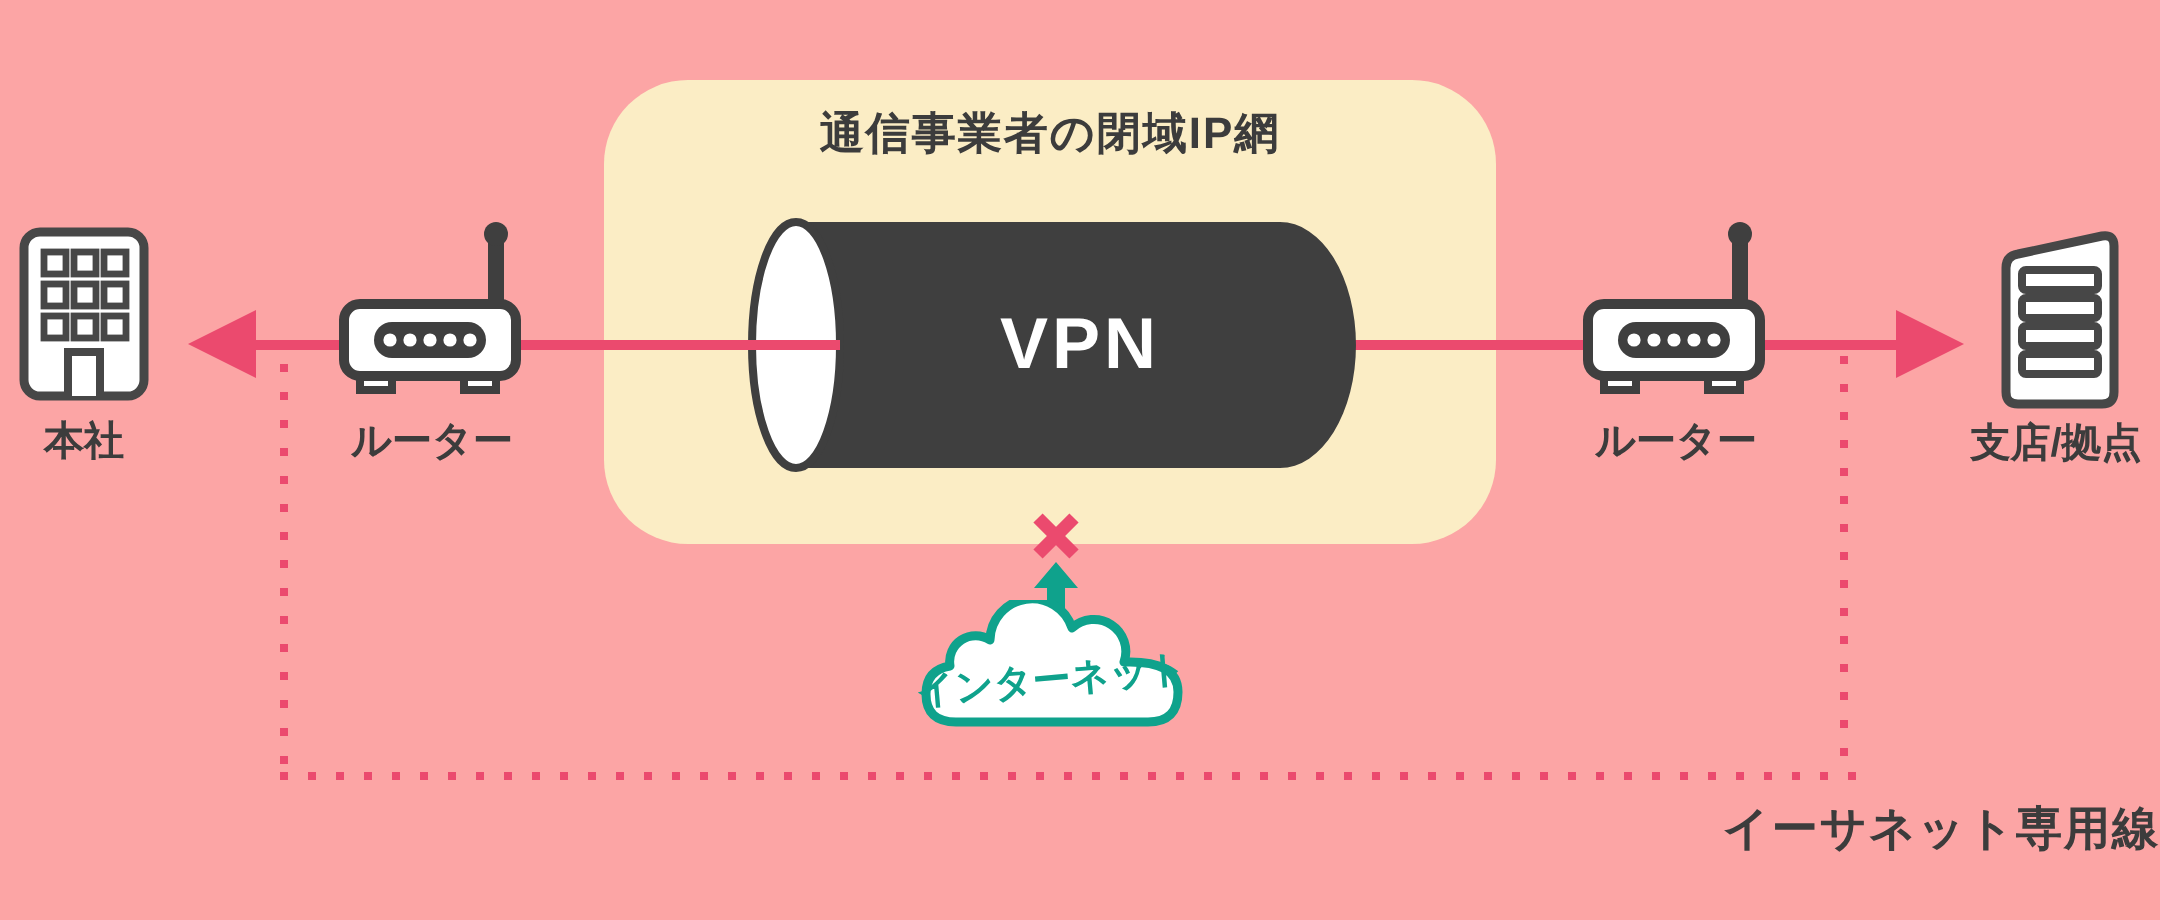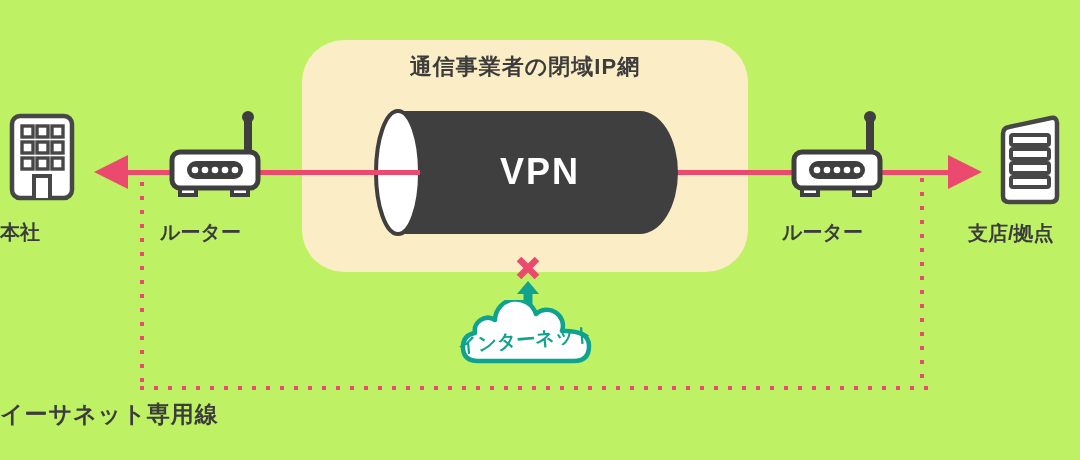--- a/index.html
+++ b/index.html
@@ -1,17 +1,17 @@
 <!DOCTYPE html>
 <html><head>
 <meta charset="utf-8">
 <style>
   html,body{margin:0;padding:0;background:#ffffff;}
   body{font-family:"Liberation Sans","DejaVu Sans",sans-serif;}
-  .stage{position:relative;width:1080px;height:460px;background:#bef264;overflow:hidden;}
+  .stage{position:relative;width:1080px;height:460px;background:#fca5a5;overflow:hidden;}
   .abs{position:absolute;}
 
   
   .panel{left:302px;top:40px;width:446px;height:232px;background:#FBEDC5;border-radius:42px;}
   .panel-title{left:302px;top:52px;width:446px;text-align:center;font-size:22px;font-weight:bold;color:#3C3C3C;letter-spacing:1px;}
 
   
   .line{height:5px;background:#EB4A6E;top:170px;}
   .line-left{left:120px;width:262px;}
   .line-right{left:674px;width:280px;}
@@ -21,22 +21,22 @@
     border-top:17px solid transparent;border-bottom:17px solid transparent;border-left:34px solid #EB4A6E;}
 
   
   .dot-v{width:4px;background-image:repeating-linear-gradient(to bottom,#EB4A6E 0 4px,transparent 4px 14px);}
   .dot-h{height:4px;background-image:repeating-linear-gradient(to right,#EB4A6E 0 4px,transparent 4px 14px);}
   .dot-left{left:140px;top:182px;height:202px;}
   .dot-right{left:920px;top:178px;height:206px;}
   .dot-bottom{left:140px;top:386px;width:788px;}
 
   
-  .node-label{font-size:20px;font-weight:bold;color:#3C3C3C;margin-top:12px;}
-  .caption{left:0;top:401px;width:1080px;text-align:left;font-size:23px;font-weight:bold;
+  .node-label{font-size:20px;font-weight:bold;color:#3C3C3C;text-align:center;}
+  .caption{left:0;top:401px;width:1080px;text-align:right;font-size:23px;font-weight:bold;
     color:#3C3C3C;line-height:26px;letter-spacing:1px;}
 </style>
 </head>
 <body>
 
 <div class="stage">
 
   <div class="abs panel"></div>
   <div class="abs panel-title">通信事業者の閉域IP網</div>
 

